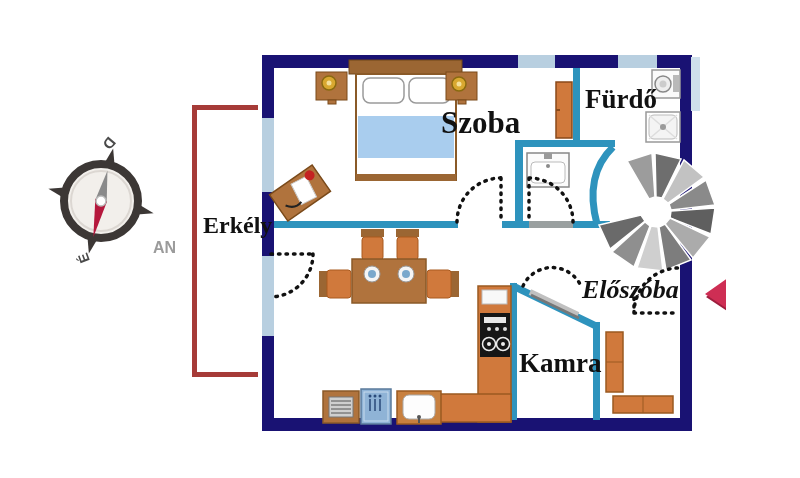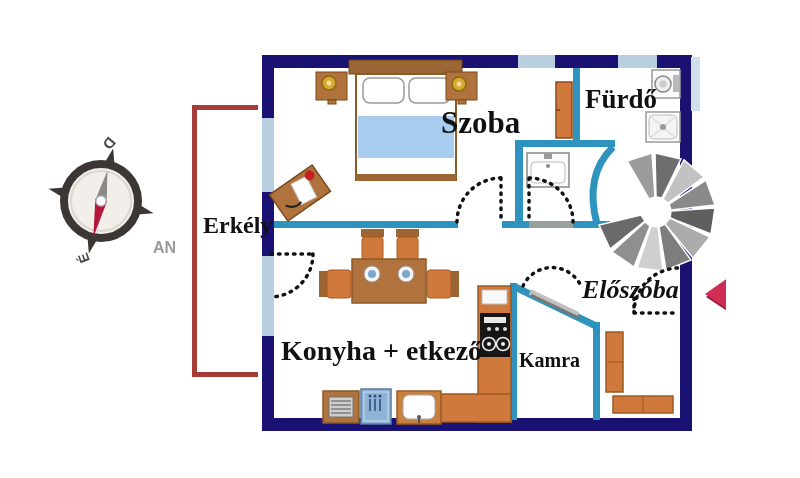--- a/index.html
+++ b/index.html
@@ -208,20 +208,19 @@
   <g>
     <polygon points="706,297 730,280 730,289 759,287 757,305 730,302 730,313" fill="#9e1e3e"></polygon>
     <polygon points="705,294 729,277 729,286 758,284 756,301 729,298 729,310" fill="#ce2e54"></polygon>
   </g>
 </svg>
 
 <div class="lbl" style="left:441px;top:107px;font-size:31px;">Szoba</div>
 <div class="lbl" style="left:585px;top:86px;font-size:27px;text-align:center;">Fürdő</div>
 <div class="lbl" style="left:194px;top:213px;font-size:24px;margin-left:9px;">Erkély</div>
 <div class="lbl" style="left:582px;top:277px;font-size:26px;font-style:italic;">Előszóba</div>
-<div class="lbl" style="left:281px;top:337px;font-size:28px;">Konyha + etkező</div>
-<div class="lbl" style="left:519px;top:350px;font-size:20px;">Kamra</div>
+<div class="lbl" style="left:519px;top:350px;font-size:27px;">Kamra</div>
 
 <div class="compass-letter" style="left:104px;top:135px;font-size:15px;transform:rotate(130deg);">D</div>
 <div class="compass-letter" style="left:153px;top:211px;font-size:16px;color:#9b9b9b;margin-top:28px;">AN</div>
 <div class="compass-letter" style="left:79px;top:250px;font-size:14px;transform:rotate(-110deg);">É</div>
 
 </div>
 
 </body></html>

